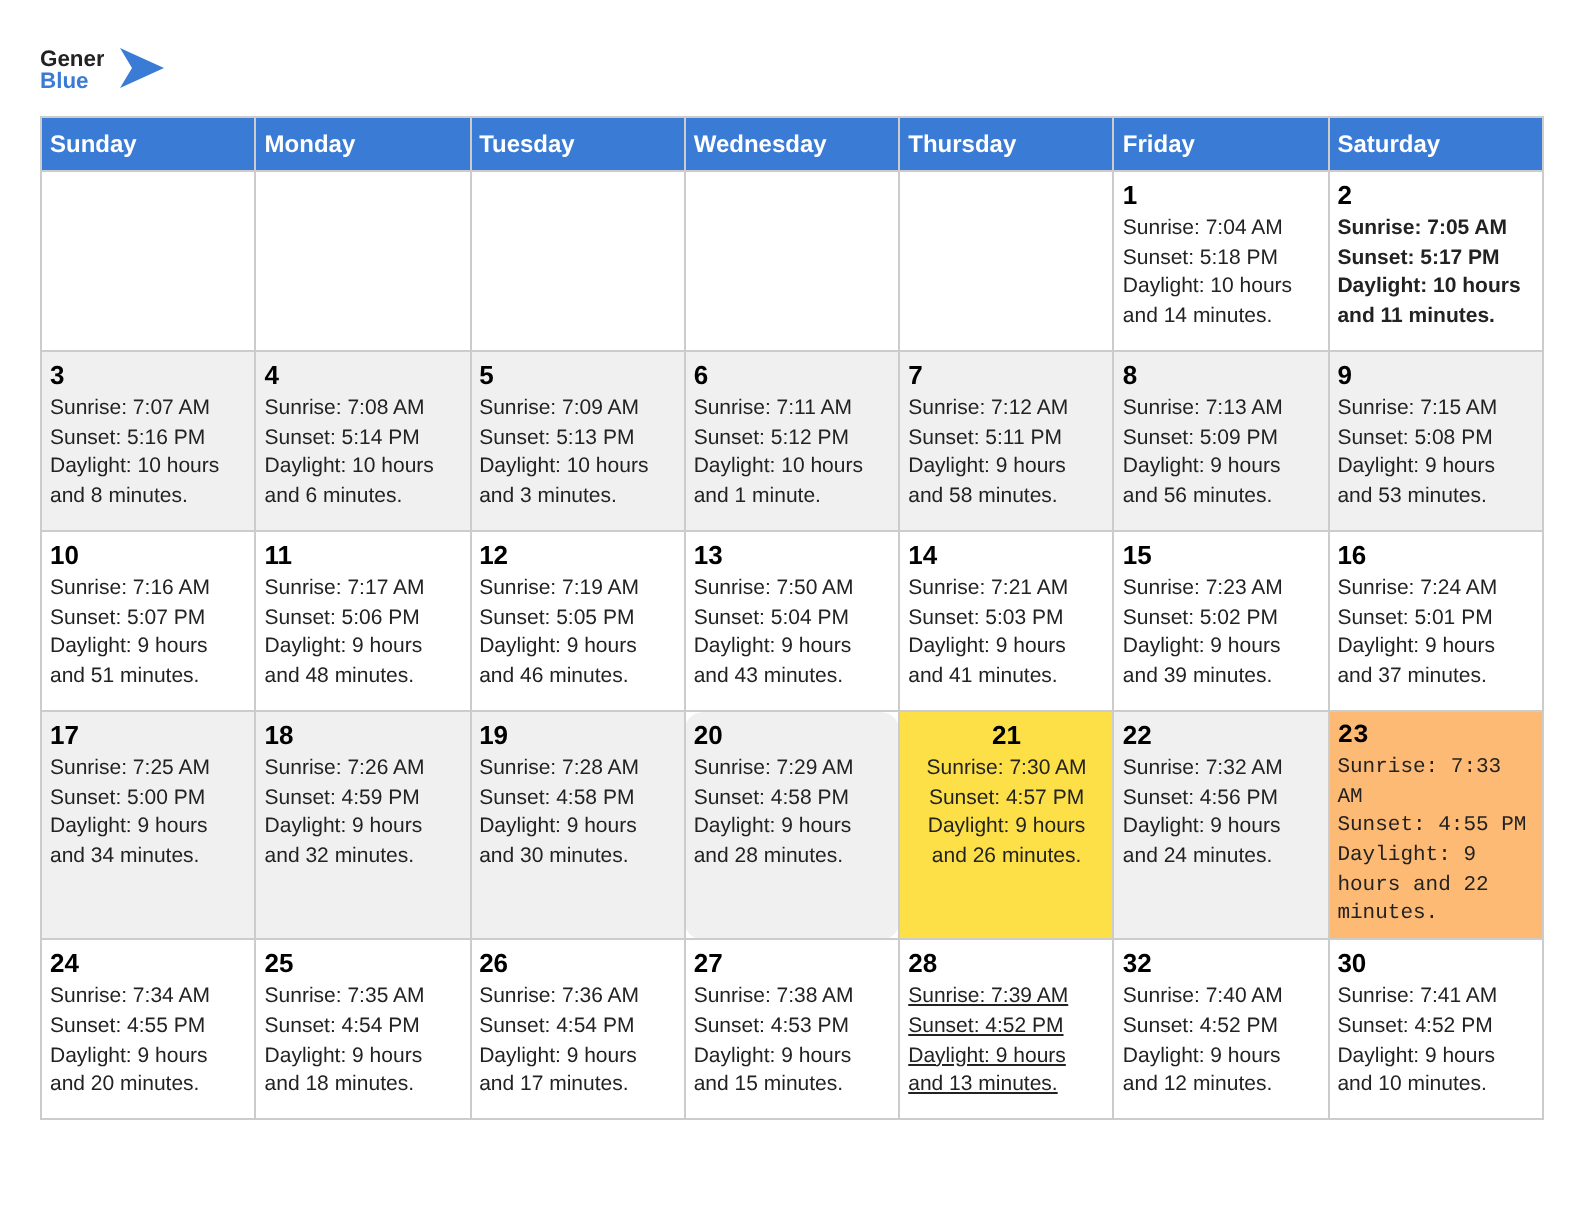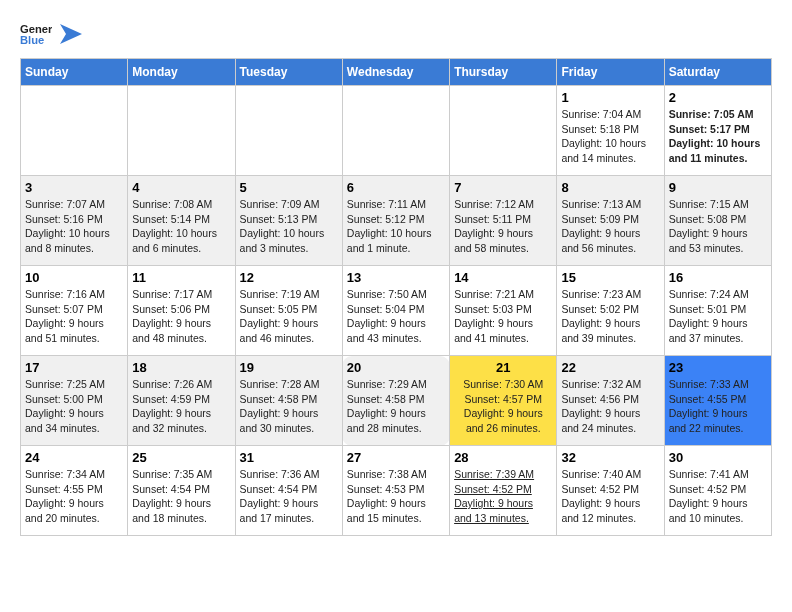--- a/index.html
+++ b/index.html
@@ -250,42 +250,42 @@
           <div class="day-info" style="white-space: pre-line;">Sunrise: 7:30 AM
 Sunset: 4:57 PM
 Daylight: 9 hours and 26 minutes.</div>
         </td>
         <td style="background: rgb(240, 240, 240);">
           <div class="day-number">22</div>
           <div class="day-info" style="white-space: pre-line;">Sunrise: 7:32 AM
 Sunset: 4:56 PM
 Daylight: 9 hours and 24 minutes.</div>
         </td>
-        <td style="background: #3b82f6;">
+        <td style="background: #fdba74; font-family: Liberation Mono, monospace;">
           <div class="day-number">23</div>
           <div class="day-info" style="white-space: pre-line;">Sunrise: 7:33 AM
 Sunset: 4:55 PM
 Daylight: 9 hours and 22 minutes.</div>
         </td>
       </tr>
       <tr>
         <td>
           <div class="day-number">24</div>
           <div class="day-info" style="white-space: pre-line;">Sunrise: 7:34 AM
 Sunset: 4:55 PM
 Daylight: 9 hours and 20 minutes.</div>
         </td>
         <td>
           <div class="day-number">25</div>
           <div class="day-info" style="white-space: pre-line;">Sunrise: 7:35 AM
 Sunset: 4:54 PM
 Daylight: 9 hours and 18 minutes.</div>
         </td>
         <td>
-          <div class="day-number">31</div>
+          <div class="day-number">26</div>
           <div class="day-info" style="white-space: pre-line;">Sunrise: 7:36 AM
 Sunset: 4:54 PM
 Daylight: 9 hours and 17 minutes.</div>
         </td>
         <td>
           <div class="day-number">27</div>
           <div class="day-info" style="white-space: pre-line;">Sunrise: 7:38 AM
 Sunset: 4:53 PM
 Daylight: 9 hours and 15 minutes.</div>
         </td>

